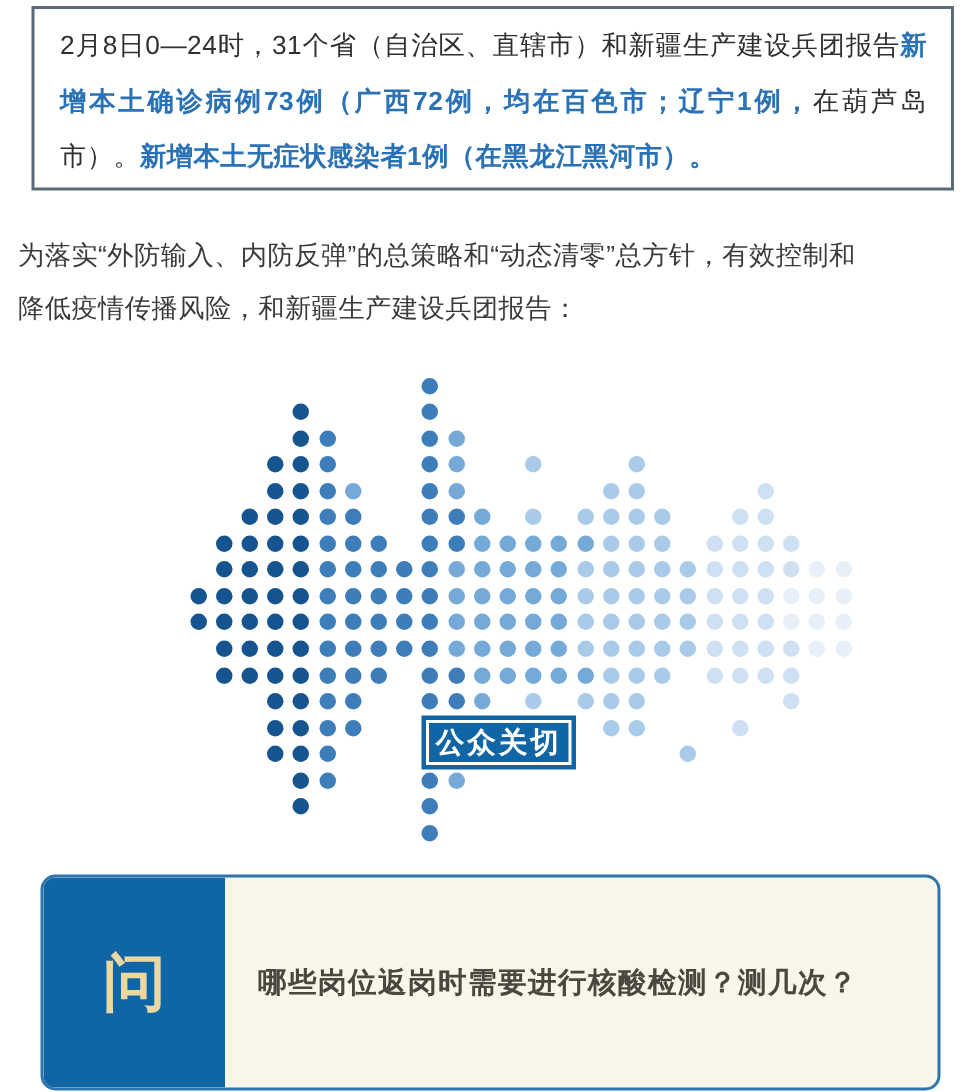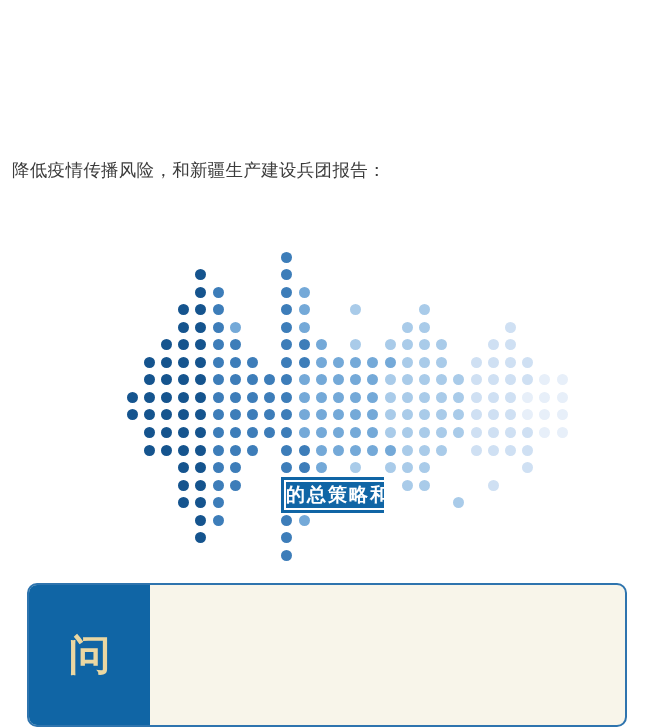--- a/index.html
+++ b/index.html
@@ -51,22 +51,26 @@
   .qa-right{
     flex:1;display:flex;align-items:center;padding-left:22px;
     font-size:19px;font-weight:700;color:#49483e;letter-spacing:1px;
   }
 </style>
 </head>
 <body>
 
 <div class="page" style="--accent: #1065a5; --hl: #2a72b5; --gold: #ead7a2; --cream: #f8f5ea;">
 
+  <div class="notice-box">
+    <p class="notice-text" id="notice-text"><span class="seg-plain">2月8日0—24时，31个省（自治区、直辖市）和新疆生产建设兵团报告</span><span class="seg-highlight">新增本土确诊病例73例（广西72例，均在百色市；辽宁1例，</span><span class="seg-plain">在葫芦岛市）。</span><span class="seg-highlight">新增本土无症状感染者1例（在黑龙江黑河市）。</span></p>
+  </div>
 
   <p class="intro" id="intro-paragraph">
+      <span style="display: block;">为落实“外防输入、内防反弹”的总策略和“动态清零”总方针，有效控制和</span>
       <span style="display: block;">降低疫情传播风险，和新疆生产建设兵团报告：</span>
     </p>
 
   <div class="dot-area" id="dot-area">
       <div class="dot" style="left: 281.3px; top: 251.5px; background: rgb(61, 125, 185);"></div>
       <div class="dot" style="left: 195.3px; top: 269.05px; background: rgb(21, 84, 142);"></div>
       <div class="dot" style="left: 281.3px; top: 269.05px; background: rgb(61, 125, 185);"></div>
       <div class="dot" style="left: 195.3px; top: 286.6px; background: rgb(21, 84, 142);"></div>
       <div class="dot" style="left: 212.5px; top: 286.6px; background: rgb(61, 125, 185);"></div>
       <div class="dot" style="left: 281.3px; top: 286.6px; background: rgb(61, 125, 185);"></div>
@@ -272,22 +276,25 @@
       <div class="dot" style="left: 195.3px; top: 514.75px; background: rgb(21, 84, 142);"></div>
       <div class="dot" style="left: 212.5px; top: 514.75px; background: rgb(61, 125, 185);"></div>
       <div class="dot" style="left: 281.3px; top: 514.75px; background: rgb(61, 125, 185);"></div>
       <div class="dot" style="left: 298.5px; top: 514.75px; background: rgb(116, 169, 216);"></div>
       <div class="dot" style="left: 195.3px; top: 532.3px; background: rgb(21, 84, 142);"></div>
       <div class="dot" style="left: 281.3px; top: 532.3px; background: rgb(61, 125, 185);"></div>
       <div class="dot" style="left: 281.3px; top: 549.85px; background: rgb(61, 125, 185);"></div>
     </div>
 
   <div class="badge">
-    <span class="badge-inner">的总策略和</span>
+    <span class="badge-inner">公众关切</span>
   </div>
 
   <div class="qa-banner">
     <div class="qa-left">
       <span>问</span>
     </div>
+    <div class="qa-right">
+      <span>哪些岗位返岗时需要进行核酸检测？测几次？</span>
+    </div>
   </div>
 
 </div>
 
 </body></html>

